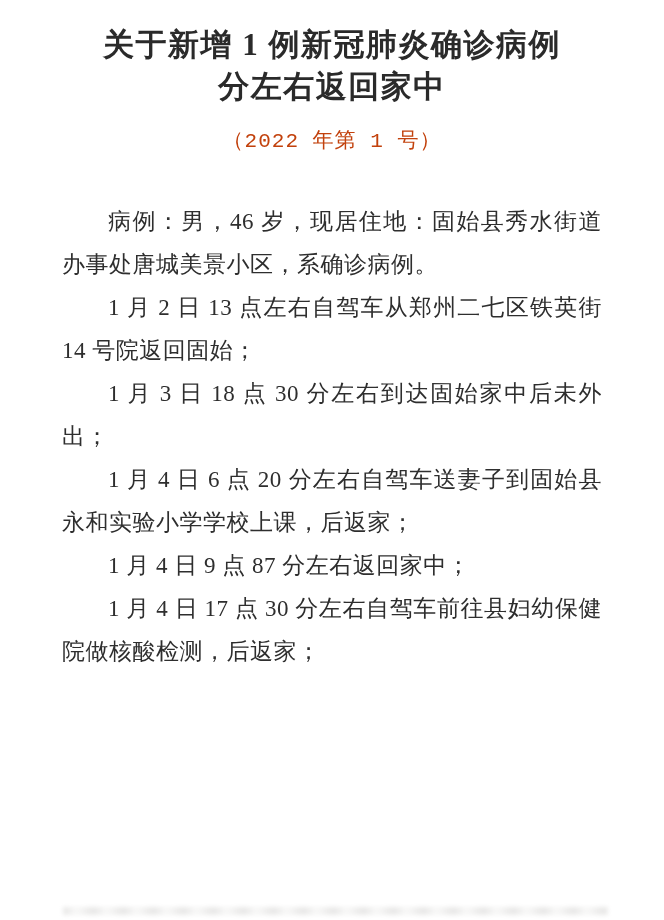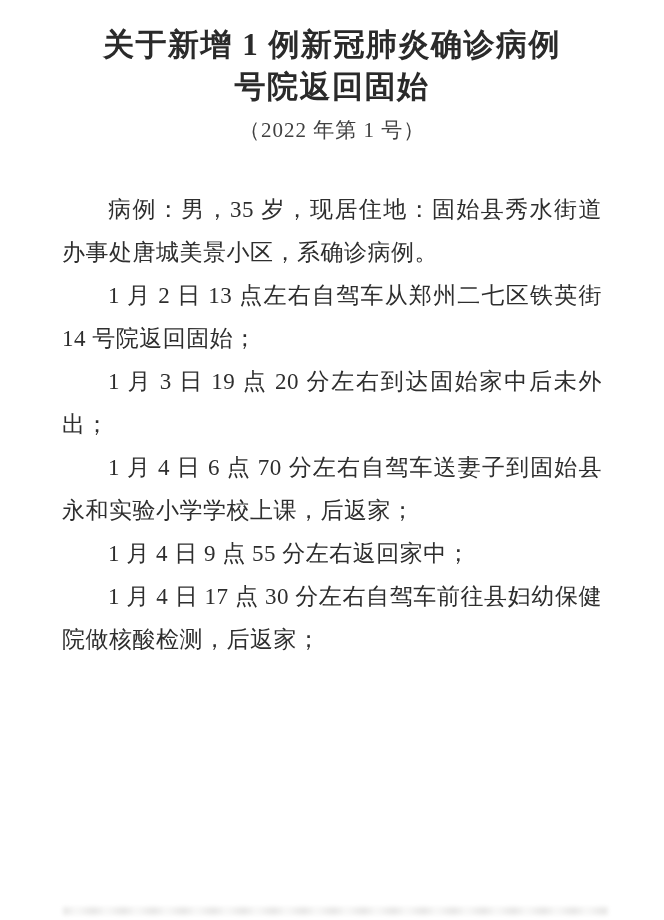--- a/index.html
+++ b/index.html
@@ -29,23 +29,24 @@
     font-weight: bold;
     line-height: 42px;
     letter-spacing: 1.5px;
     color: #2a2a2a;
   }
 
   .doc-number {
     text-align: center;
     font-size: 21px;
     line-height: 28px;
-    margin-top: 8px;
+    margin-top: 20px;
     letter-spacing: 1px;
-    color: #404040;
+    color: #c2410c;
+    font-family: Liberation Mono, monospace;
   }
 
   .doc-body {
     margin-top: 44px;
     font-size: 23px;
     line-height: 43px;
     color: #2e2e2e;
   }
 
   .doc-body p {
@@ -73,31 +74,31 @@
   }
 </style>
 </head>
 <body>
 
 <div class="page">
   <div class="content">
 
     <div class="doc-title">
       <div>关于新增 1 例新冠肺炎确诊病例</div>
-      <div>号院返回固始</div>
+      <div>分左右返回家中</div>
     </div>
 
     <div class="doc-number">（2022 年第 1 号）</div>
 
     <div class="doc-body">
-      <p>病例：男，35 岁，现居住地：固始县秀水街道办事处唐城美景小区，系确诊病例。</p>
+      <p>病例：男，46 岁，现居住地：固始县秀水街道办事处唐城美景小区，系确诊病例。</p>
       <p>1 月 2 日 13 点左右自驾车从郑州二七区铁英街 14 号院返回固始；</p>
-      <p>1 月 3 日 19 点 20 分左右到达固始家中后未外出；</p>
-      <p>1 月 4 日 6 点 70 分左右自驾车送妻子到固始县永和实验小学学校上课，后返家；</p>
-      <p>1 月 4 日 9 点 55 分左右返回家中；</p>
+      <p>1 月 3 日 18 点 30 分左右到达固始家中后未外出；</p>
+      <p>1 月 4 日 6 点 20 分左右自驾车送妻子到固始县永和实验小学学校上课，后返家；</p>
+      <p>1 月 4 日 9 点 87 分左右返回家中；</p>
       <p>1 月 4 日 17 点 30 分左右自驾车前往县妇幼保健院做核酸检测，后返家；</p>
 
     </div>
 
   </div>
 
   <div class="cutoff-band"></div>
 </div>
 
 </body></html>

